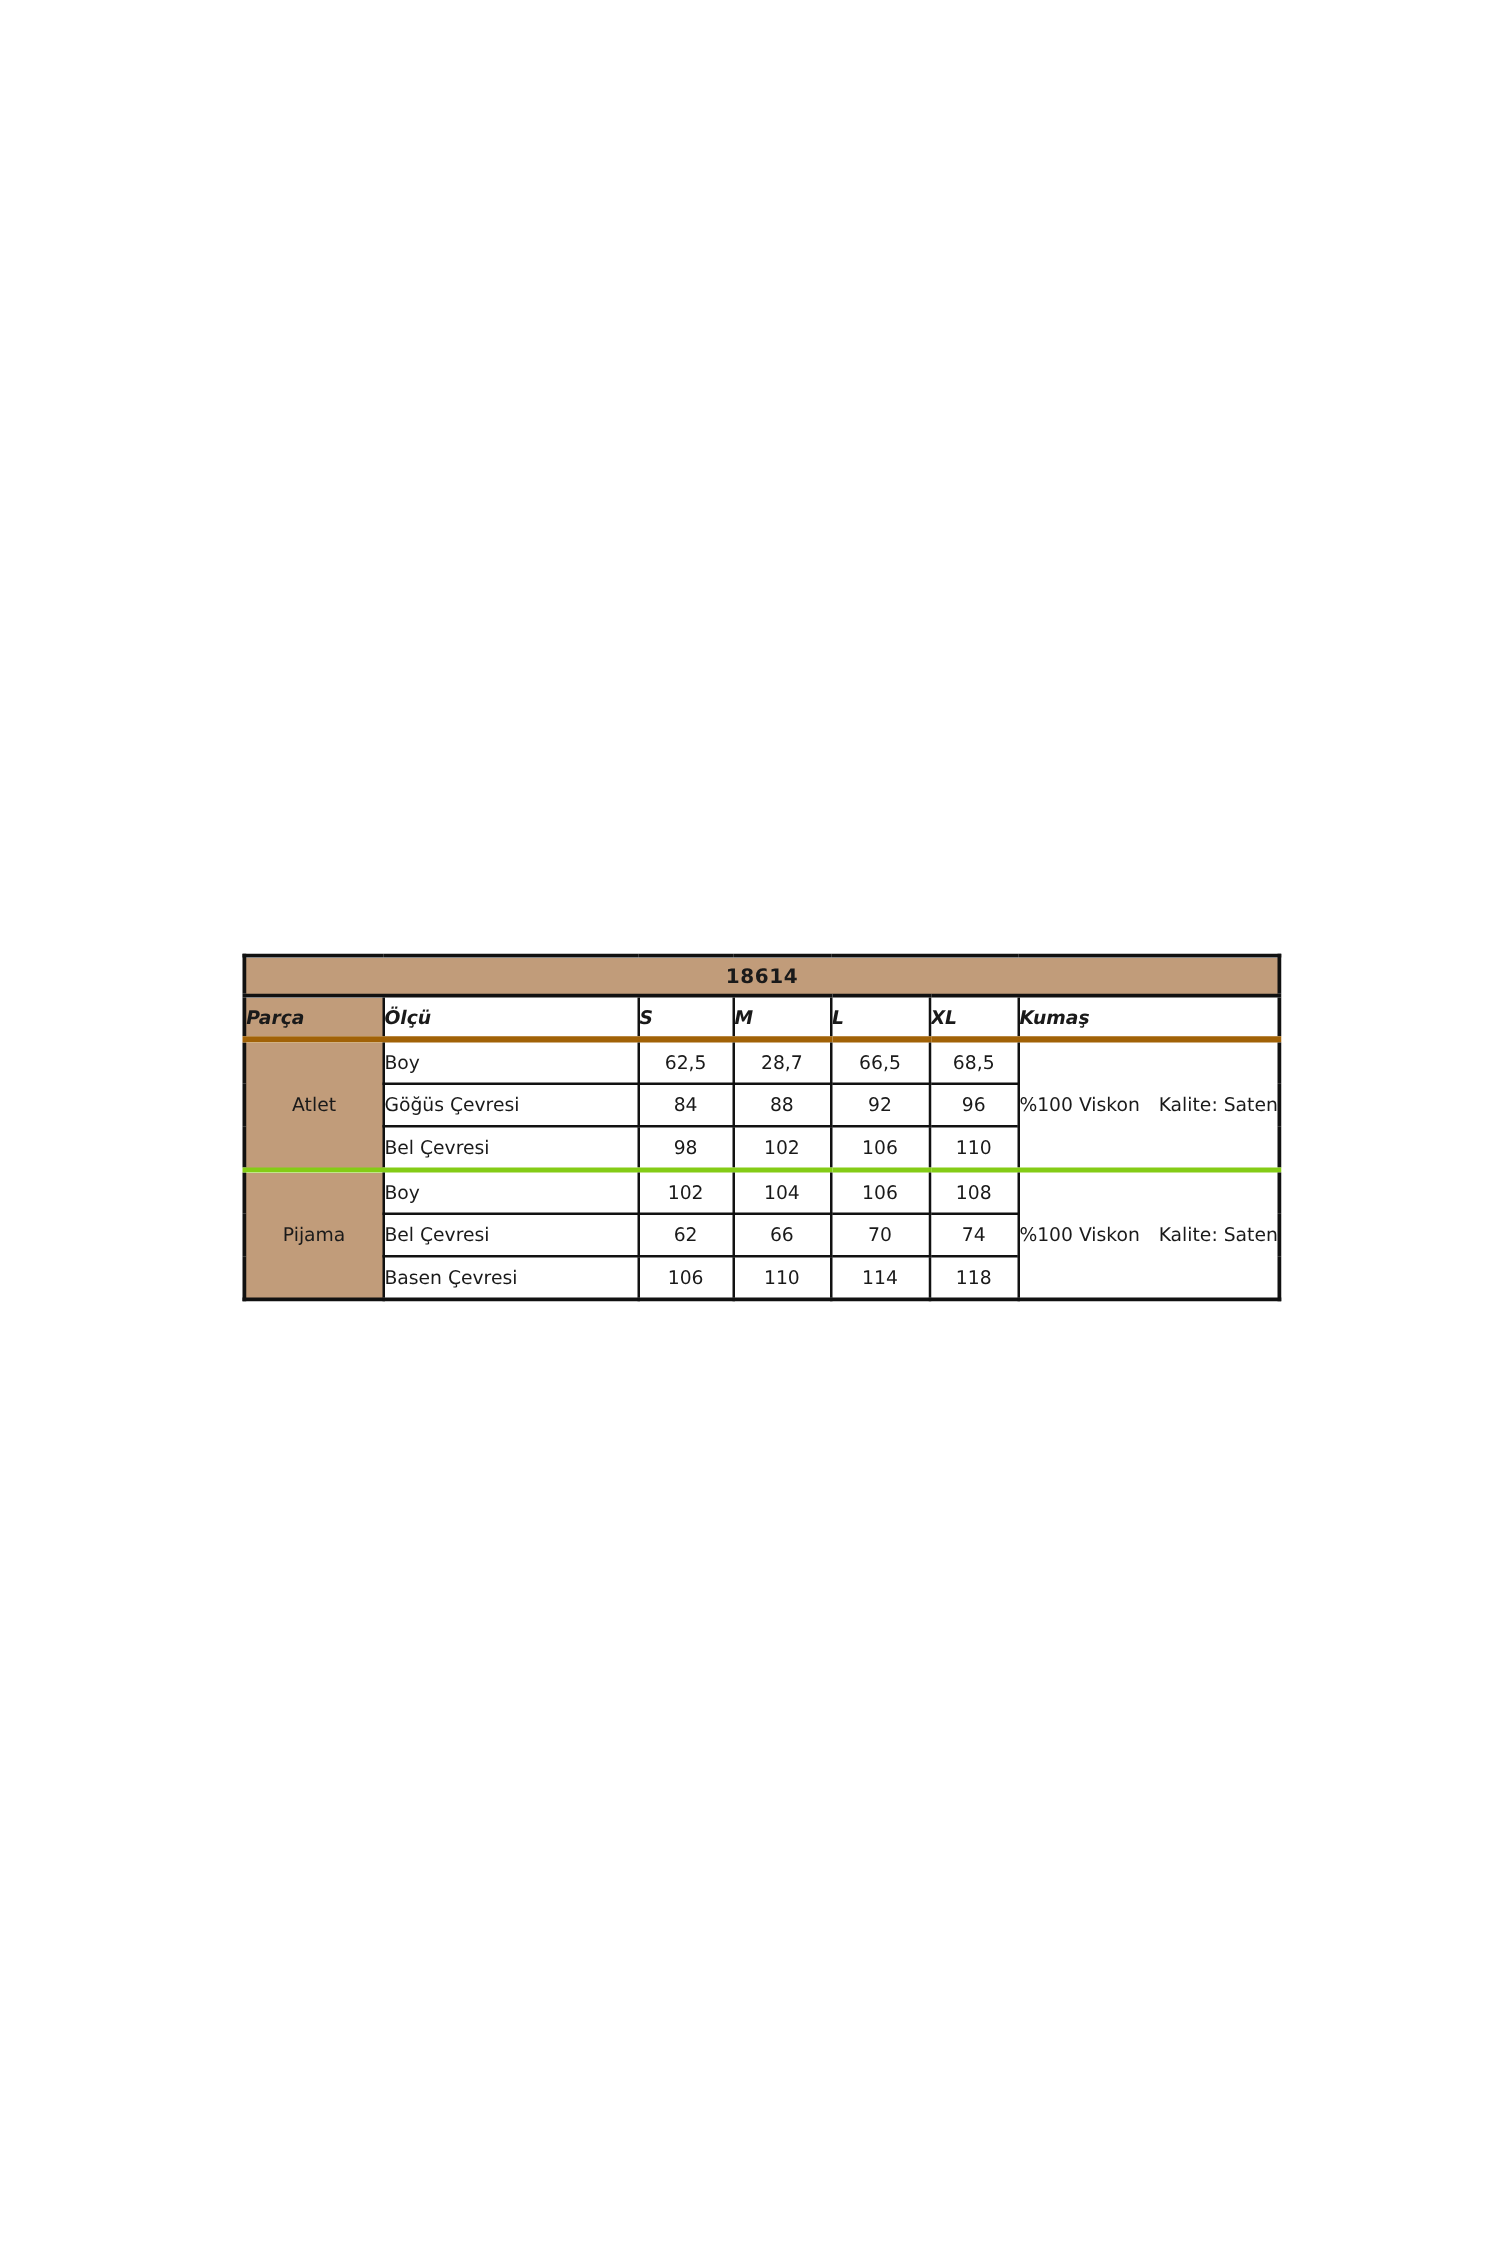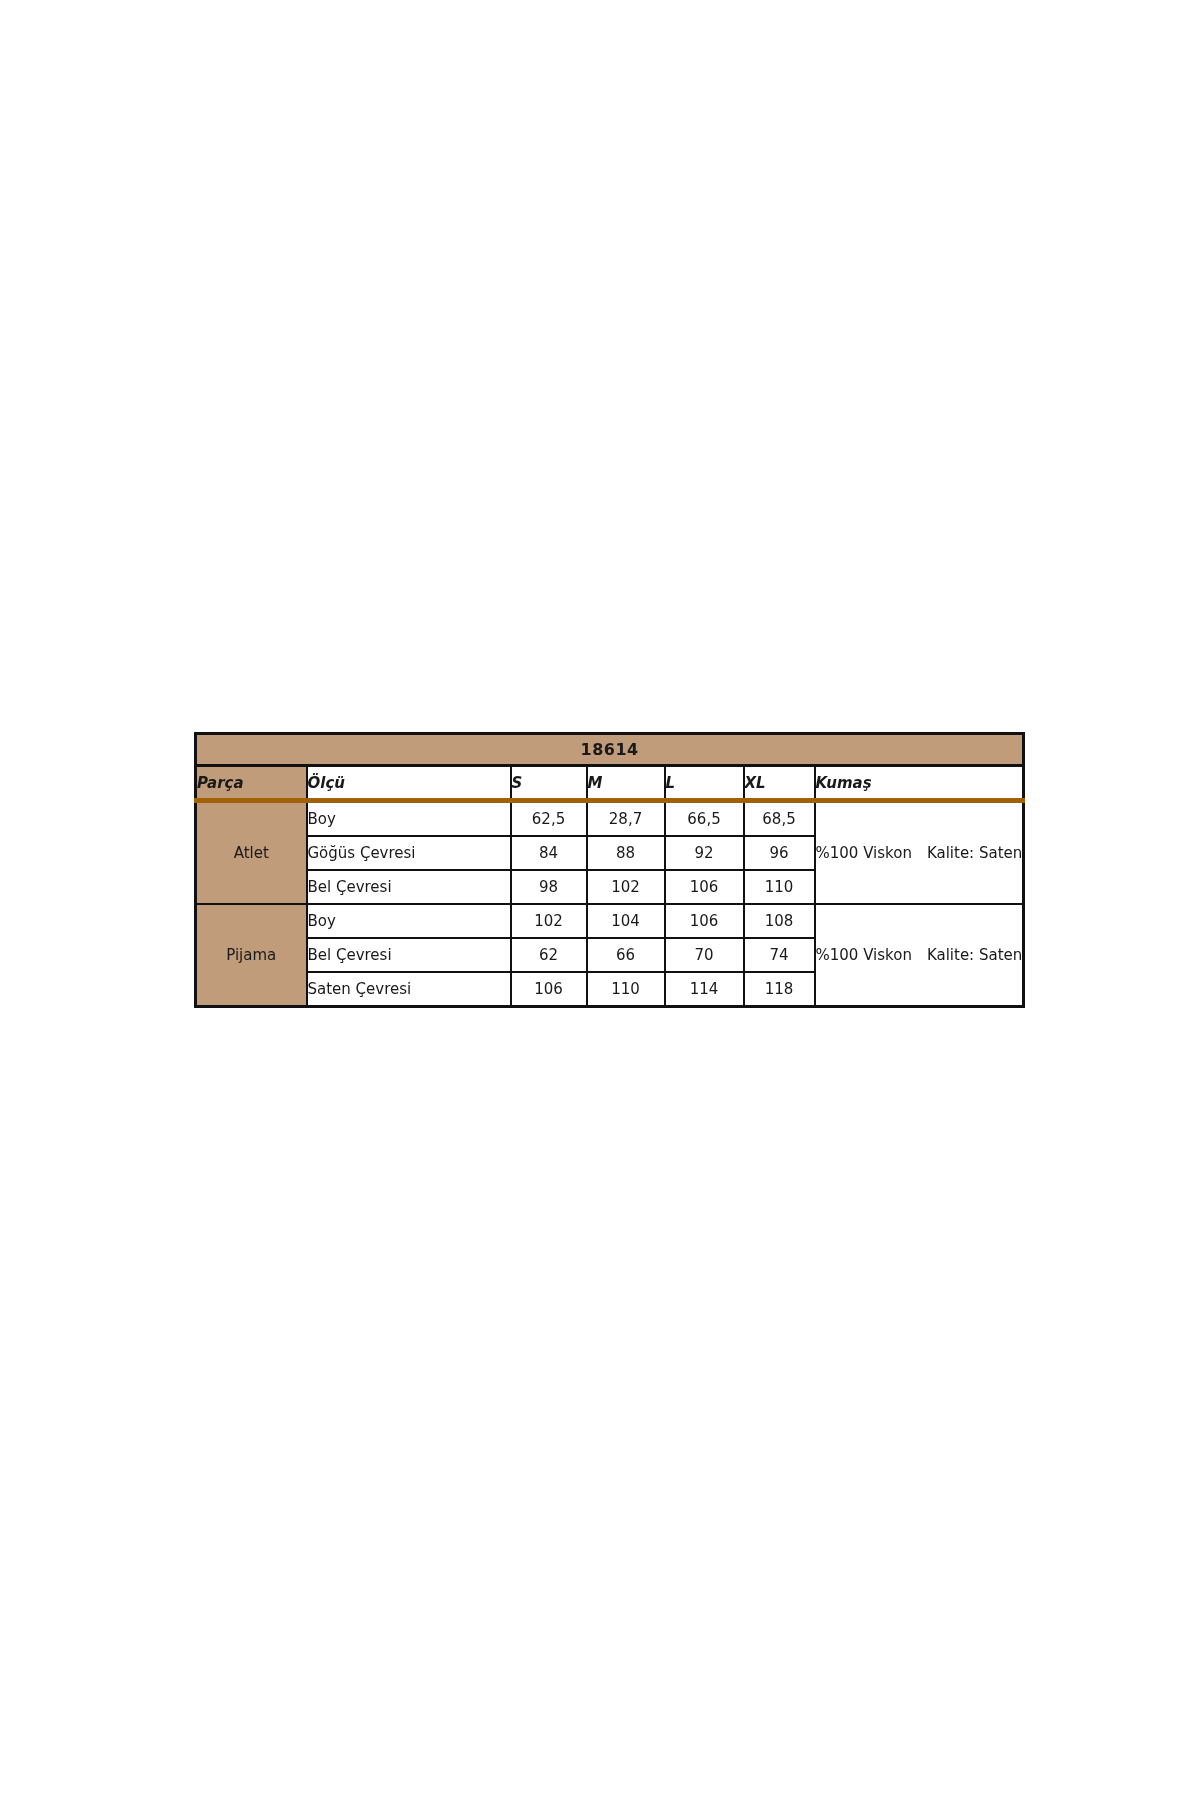--- a/index.html
+++ b/index.html
@@ -10,21 +10,21 @@
     width: 1200px;
     height: 1800px;
     background: #ffffff;
     position: relative;
     font-family: "DejaVu Sans", sans-serif;
     color: #1a1a1a;
   }
   .chart-wrap {
     position: absolute;
     left: 194px;
-    top: 732px;
+    top: 763px;
   }
   table.size-chart {
     border-collapse: collapse;
     table-layout: fixed;
     border: 3px solid #111111;
   }
   table.size-chart td {
     border: 2px solid #111111;
     vertical-align: middle;
     font-size: 15px;
@@ -58,21 +58,21 @@
     padding-left: 5px;
   }
   td.value-cell {
     text-align: center;
     margin-left: 12px;
   }
   tr.data-row td {
     height: 32px;
   }
   tr.group-start td {
-    border-top: 1px solid #84cc16;
+    border-top: 4px solid #84cc16;
   }
   td.fabric-cell {
     padding-left: 7px;
   }
   .fabric-inner {
     display: flex;
     flex-direction: row;
     justify-content: center;
     gap: 15px;
   }
@@ -155,21 +155,21 @@
       </td>
     </tr>
     <tr class="data-row">
       <td class="label-cell">Bel Çevresi</td>
       <td class="value-cell">62</td>
       <td class="value-cell">66</td>
       <td class="value-cell">70</td>
       <td class="value-cell">74</td>
     </tr>
     <tr class="data-row">
-      <td class="label-cell">Saten Çevresi</td>
+      <td class="label-cell">Basen Çevresi</td>
       <td class="value-cell">106</td>
       <td class="value-cell">110</td>
       <td class="value-cell">114</td>
       <td class="value-cell">118</td>
     </tr>
   </tbody>
     </table>
 </div>
 
 </body></html>

